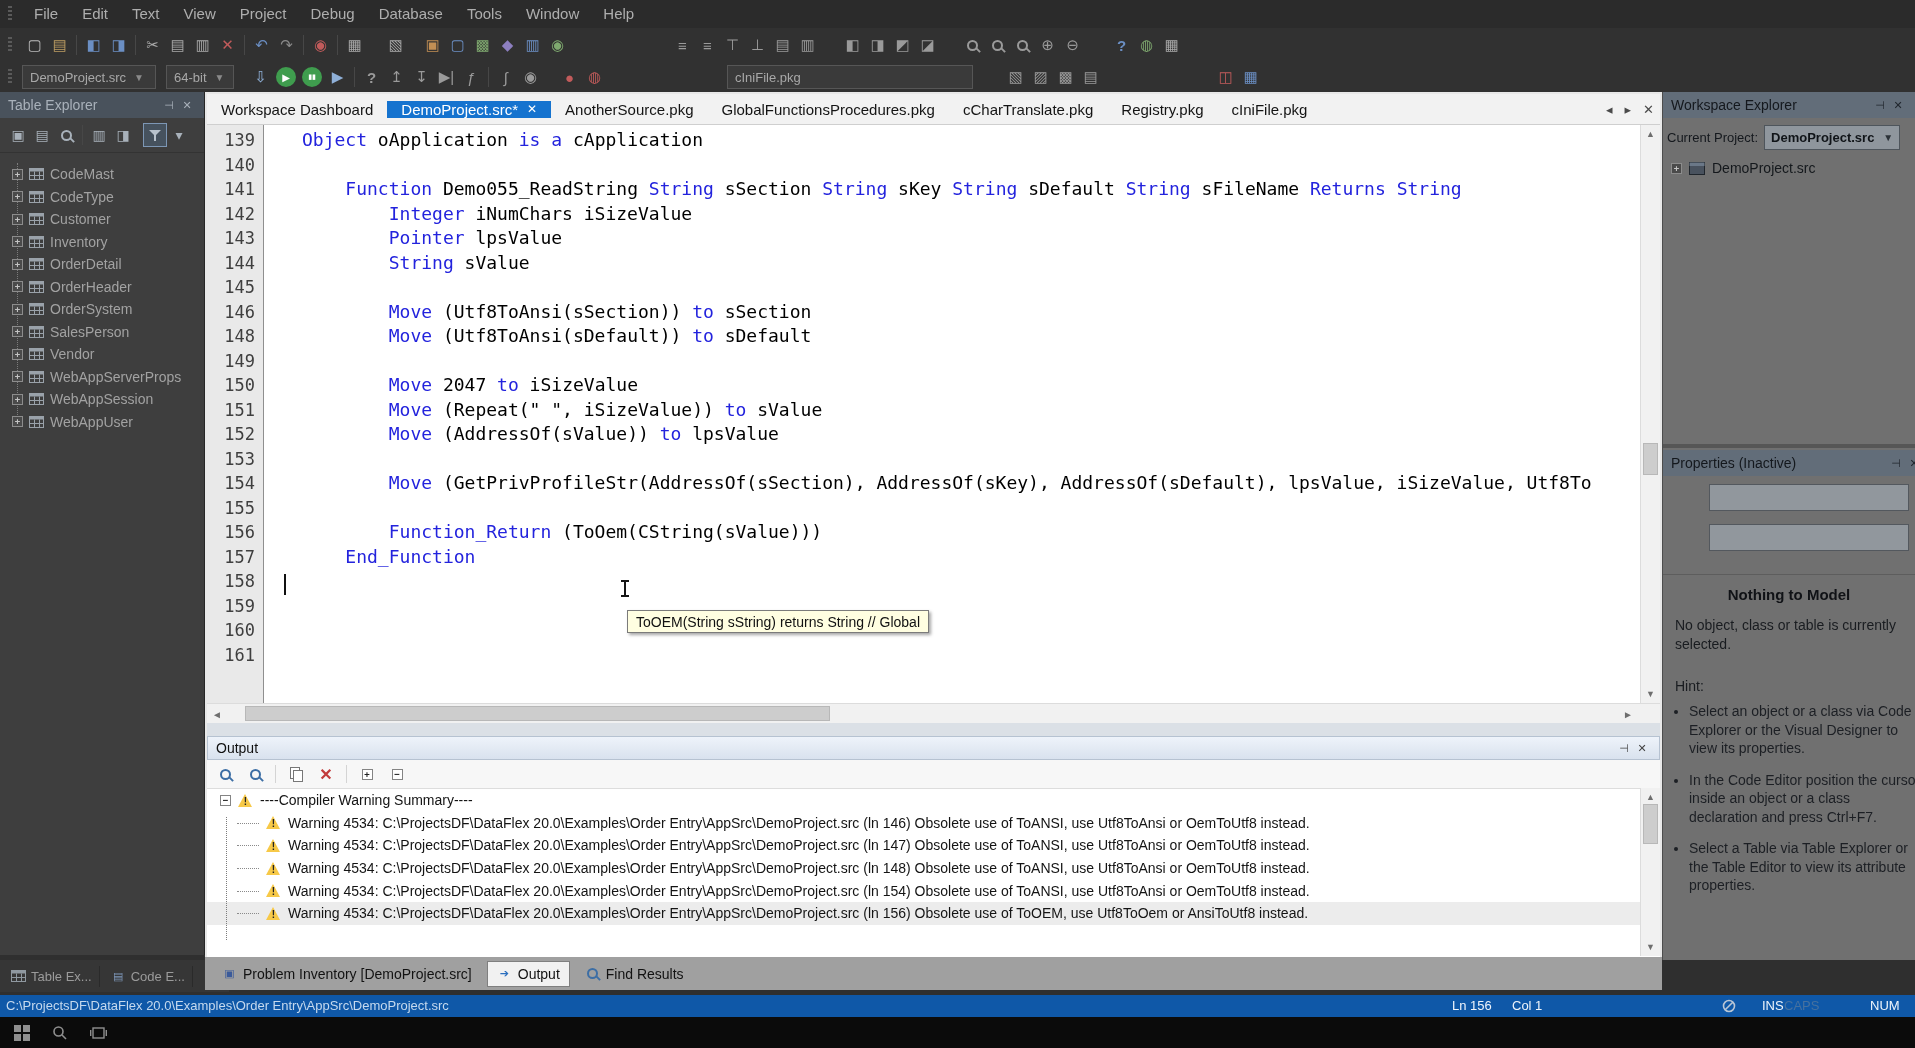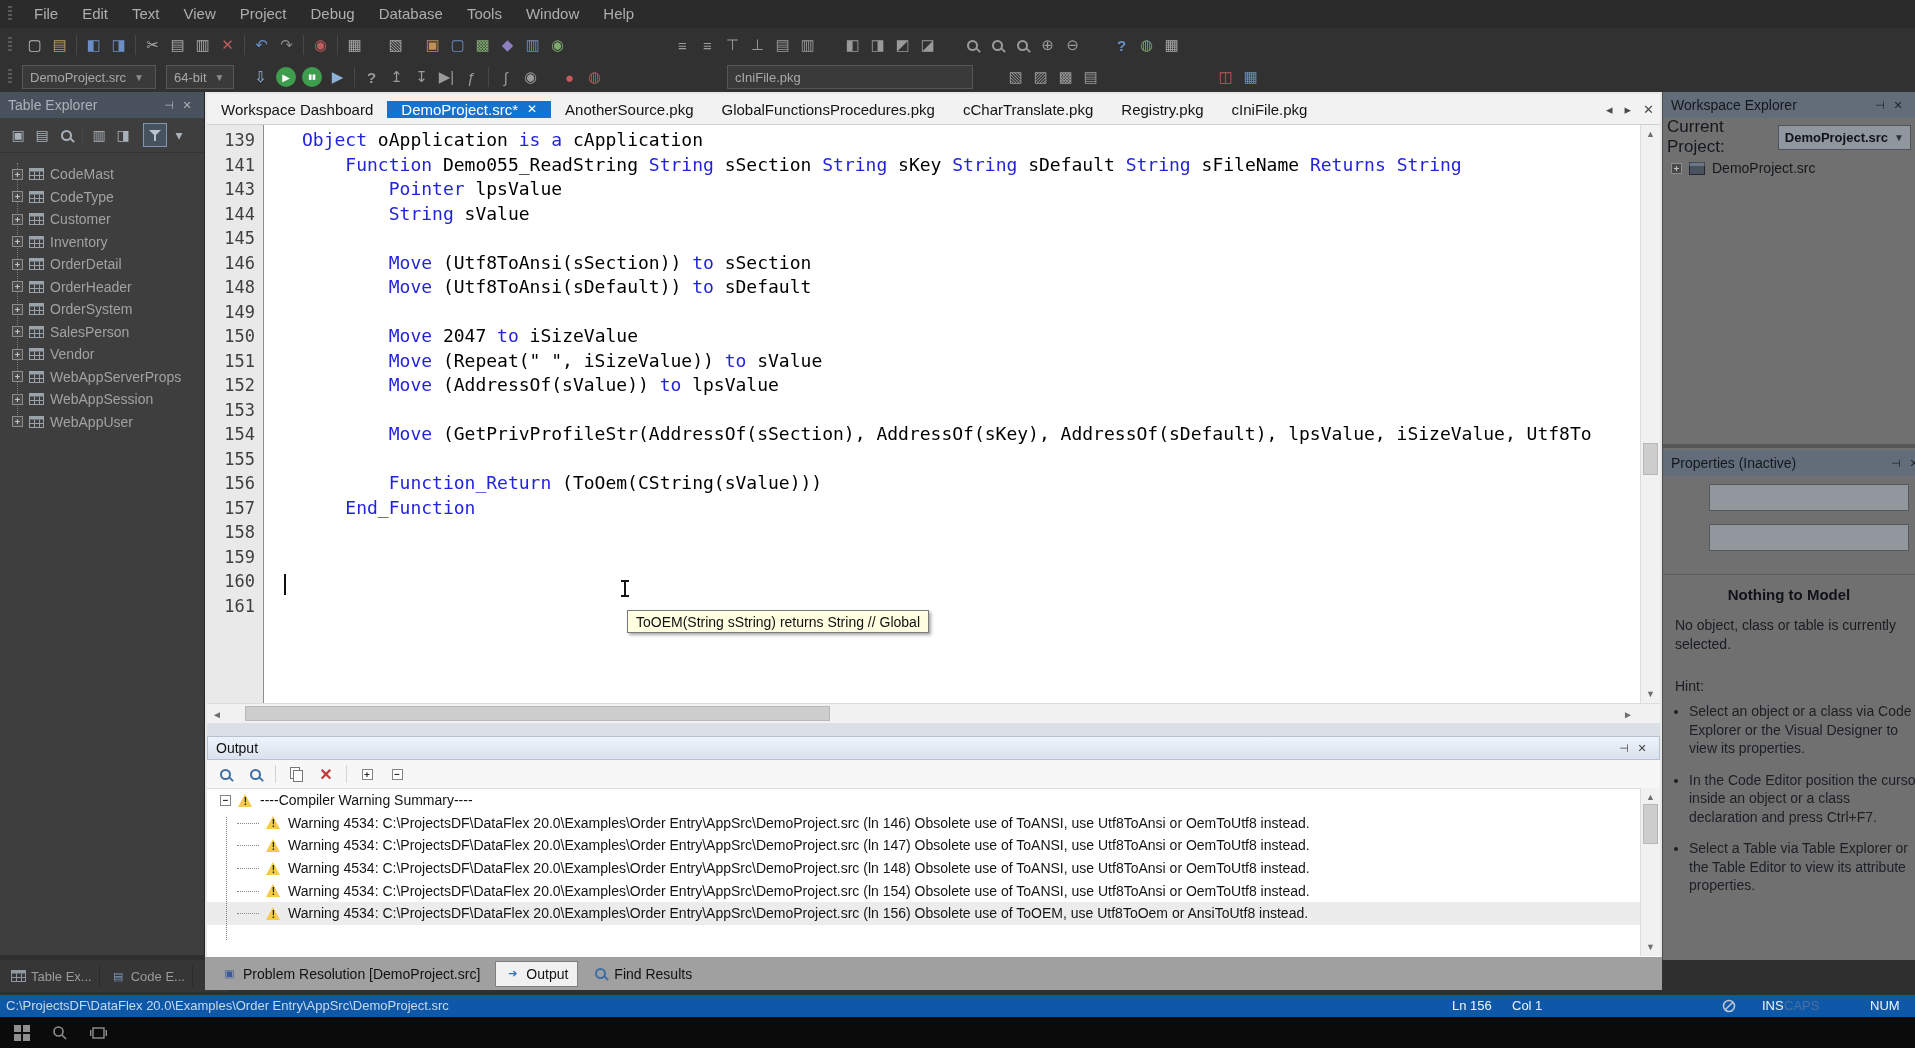--- a/index.html
+++ b/index.html
@@ -84,21 +84,21 @@
   .warn::before{content:"";position:absolute;left:0;top:0;border-left:7.5px solid transparent;border-right:7.5px solid transparent;border-bottom:13px solid #f7c948}
   .warn::after{content:"!";position:absolute;left:0;right:0;top:2px;text-align:center;font:bold 10px "Liberation Sans",sans-serif;color:#222}
   .exeic{width:13px;height:13px;border-radius:50%;border:3px solid #1f1f1f;box-sizing:border-box;position:relative;flex:0 0 auto;background:#fff}
   .exeic::after{content:"";position:absolute;inset:1px;background:#1f1f1f;border-radius:50%}
   
   #right-panel{left:1662px;top:92px;width:253px;height:868px;background:#707070;border-left:1px solid #4c4c4c;box-sizing:border-box;color:#17191c}
   .rp-title{height:26px;background:#626d79;color:#14181d;font-size:14px;display:flex;align-items:center;padding:0 8px}
   .rp-title .sp{flex:1}
   .rp-title .t-btn{color:#20262d}
   #cp-row{position:relative;height:38px;display:flex;align-items:center;padding:0 4px;gap:6px}
-  #cp-label{font-size:17px;color:#14181d}
+  #cp-label{font-size:13px;color:#14181d}
   #cp-combo{width:136px;height:25px;background:#8f969d;border:1px solid #4e555c;box-sizing:border-box;display:flex;align-items:center;
             padding:0 6px;font-size:13px;font-weight:bold;color:#101418;gap:6px}
   #cp-combo .car{margin-left:auto;font-size:10px;color:#2c3238}
   #we-item{display:flex;align-items:center;gap:7px;padding:4px 0 0 8px}
   #we-item .lbl{font-size:14px;color:#14181c}
   #rp-split{position:absolute;left:0;top:352px;width:100%;height:4px;background:#565656}
   #props-title{position:absolute;left:0;top:358px;width:100%}
   .rp-combo{position:absolute;left:46px;width:200px;height:27px;background:#91979d;border:1px solid #53585e;box-sizing:border-box}
   #rp-div{position:absolute;left:0;top:482px;width:100%;height:1px;background:#5d5d5d}
   #nm-head{position:absolute;left:0;top:494px;width:100%;text-align:center;font-weight:bold;font-size:15px;color:#101216}
@@ -427,21 +427,23 @@
     <div id="tab-nav">
       <span>◂</span>
       <span>▸</span>
       <span>✕</span>
     </div>
   </div>
   <div id="code-area">
     <div id="gutter-bg"></div>
     <div id="code-rows">
         <div class="code-line"><span class="ln">139</span><span class="ct"><span class="k">Object</span><span> oApplication </span><span class="k">is</span><span> </span><span class="k">a</span><span> cApplication</span></span></div>
+        <div class="code-line"><span class="ln">140</span><span class="ct"></span></div>
         <div class="code-line"><span class="ln">141</span><span class="ct"><span>    </span><span class="k">Function</span><span> Demo055_ReadString </span><span class="k">String</span><span> sSection </span><span class="k">String</span><span> sKey </span><span class="k">String</span><span> sDefault </span><span class="k">String</span><span> sFileName </span><span class="k">Returns</span><span> </span><span class="k">String</span></span></div>
+        <div class="code-line"><span class="ln">142</span><span class="ct"><span>        </span><span class="k">Integer</span><span> iNumChars iSizeValue</span></span></div>
         <div class="code-line"><span class="ln">143</span><span class="ct"><span>        </span><span class="k">Pointer</span><span> lpsValue</span></span></div>
         <div class="code-line"><span class="ln">144</span><span class="ct"><span>        </span><span class="k">String</span><span> sValue</span></span></div>
         <div class="code-line"><span class="ln">145</span><span class="ct"></span></div>
         <div class="code-line"><span class="ln">146</span><span class="ct"><span>        </span><span class="k">Move</span><span> (Utf8ToAnsi(sSection)) </span><span class="k">to</span><span> sSection</span></span></div>
         <div class="code-line"><span class="ln">148</span><span class="ct"><span>        </span><span class="k">Move</span><span> (Utf8ToAnsi(sDefault)) </span><span class="k">to</span><span> sDefault</span></span></div>
         <div class="code-line"><span class="ln">149</span><span class="ct"></span></div>
         <div class="code-line"><span class="ln">150</span><span class="ct"><span>        </span><span class="k">Move</span><span> 2047 </span><span class="k">to</span><span> iSizeValue</span></span></div>
         <div class="code-line"><span class="ln">151</span><span class="ct"><span>        </span><span class="k">Move</span><span> (Repeat(" ", iSizeValue)) </span><span class="k">to</span><span> sValue</span></span></div>
         <div class="code-line"><span class="ln">152</span><span class="ct"><span>        </span><span class="k">Move</span><span> (AddressOf(sValue)) </span><span class="k">to</span><span> lpsValue</span></span></div>
         <div class="code-line"><span class="ln">153</span><span class="ct"></span></div>
@@ -593,21 +595,21 @@
       <span>Table Ex...</span>
     </span>
     <span class="bl-tab">
       <span class="dk-ic" style="color: rgb(125, 150, 184);">▤</span>
       <span>Code E...</span>
     </span>
   </div>
 <div class="abs" id="dock-tabs">
     <span class="dk-tab">
       <span class="dk-ic" style="color: rgb(58, 90, 154);">▣</span>
-      <span>Problem Resolution [DemoProject.src]</span>
+      <span>Problem Inventory [DemoProject.src]</span>
     </span>
     <span class="dk-tab selected">
       <span class="dk-ic" style="color: rgb(42, 111, 191);">➔</span>
       <span>Output</span>
     </span>
     <span class="dk-tab">
       <span class="dk-ic" style="color: rgb(60, 110, 165);">
         <span class="mag"></span>
       </span>
       <span>Find Results</span>

